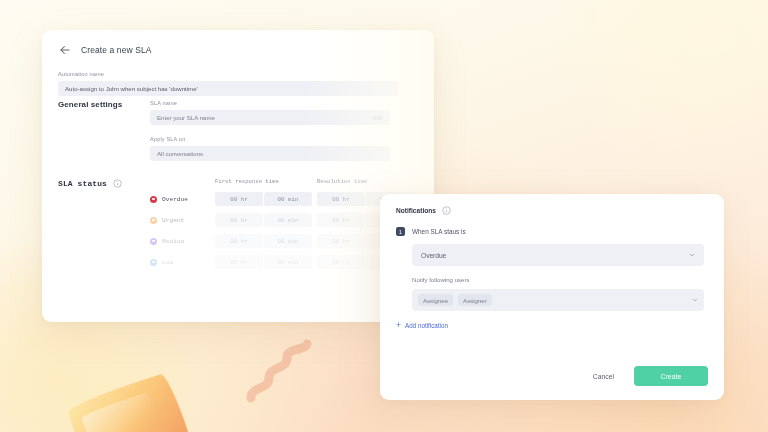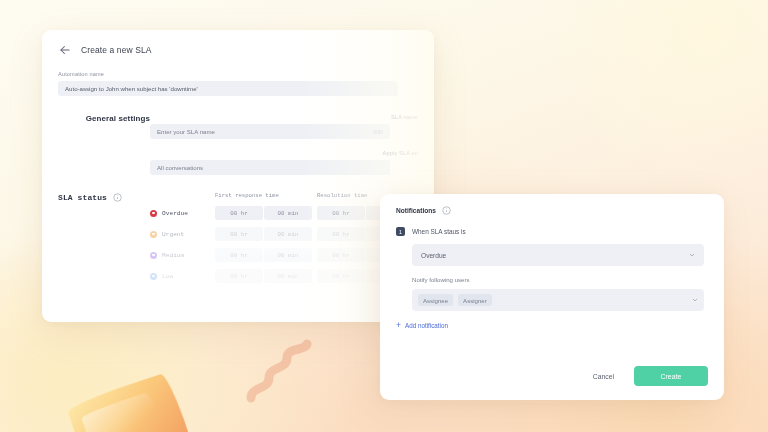--- a/index.html
+++ b/index.html
@@ -69,21 +69,21 @@
     height: 15px; border-radius: 3px; background: #eef0f5;
     display: flex; align-items: center; padding: 0 7px;
     font-size: 6.1px; color: #7b8190;
   }
   .input-box.filled { color: #555c6b; }
   .input-box .counter { margin-left: auto; font-size: 5px; color: #b9bfca; }
 
   #automation-block { margin-top: 14px; }
   #automation-block .input-box { width: 340px; }
 
-  .split-row { display: flex; margin-top: 18px; text-align: right; }
+  .split-row { display: flex; margin-top: 4px; }
   .split-left { width: 92px; flex: none; }
   .section-heading { font-size: 8px; font-weight: bold; color: #2f3545; letter-spacing: .1px; }
   .split-right { flex: 1; }
   .split-right .input-box { width: 240px; }
   .gap { height: 11px; }
 
   
   #sla-block { display: flex; margin-top: 17px; padding: 0 16px; font-family: Liberation Mono, monospace; }
   #sla-head { width: 92px; flex: none; display: flex; align-items: flex-start; gap: 6px; padding-top: 1px; }
   .info-icon { width: 9px; height: 9px; flex: none; color: #a6acb8; }

